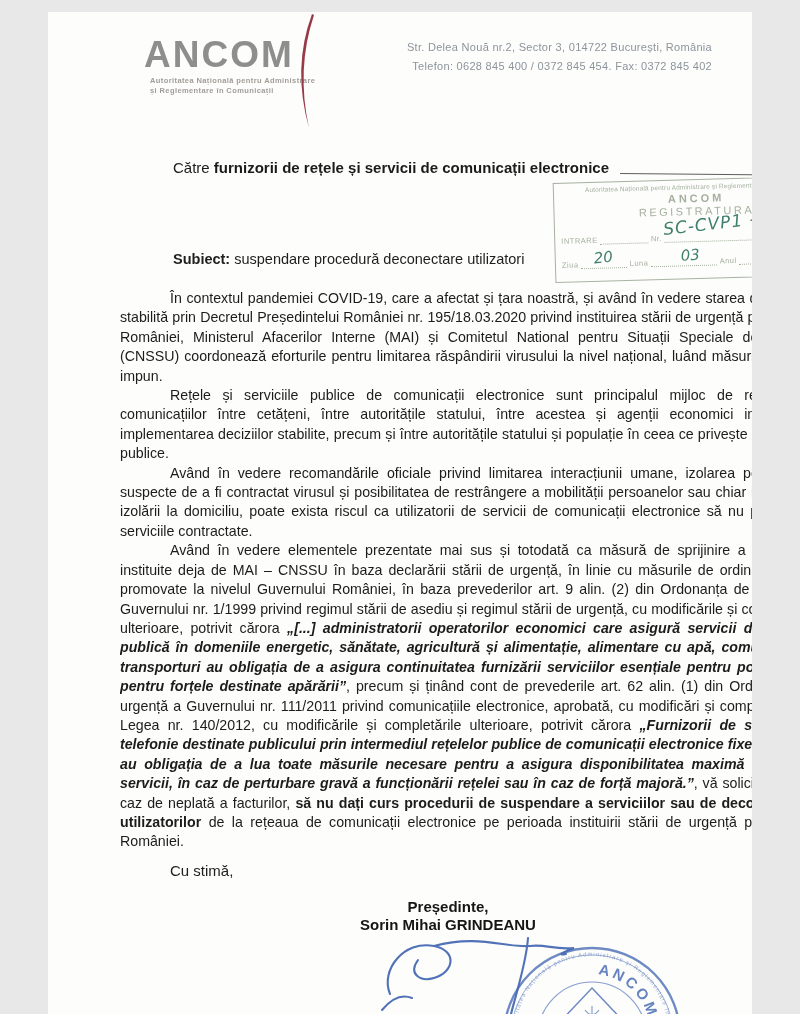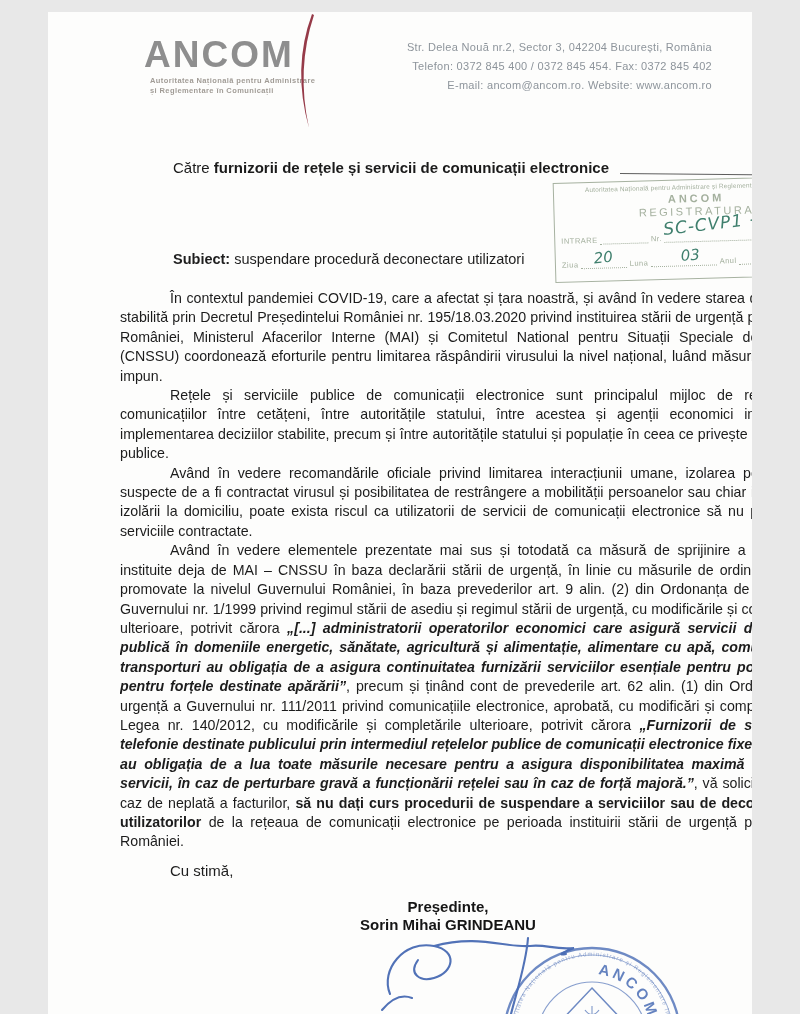--- a/index.html
+++ b/index.html
@@ -60,23 +60,22 @@
     <div class="logo-word">ANCOM</div>
     <div class="logo-tagline">
       <span>Autoritatea Națională pentru Administrare</span><br>
       <span>și Reglementare în Comunicații</span>
     </div>
   </div>
   <svg class="logo-arc" viewBox="0 0 34 120" aria-hidden="true">
     <path d="M 26 2 Q 6 56 23 116 Q 10 57 28 3 Z" fill="#8b2534" opacity="0.9"></path>
   </svg>
   <div class="contact">
-    <div>Str. Delea Nouă nr.2, Sector 3, 042204 București, România</div>
-    <div>Telefon: 0372 845 400 / 0372 845 454. Fax: 0372 845 402</div>
-    <div>E-mail: ancom@ancom.ro. Website: www.ancom.ro</div>
+    <div>Str. Delea Nouă nr.2, Sector 3, 014722 București, România</div>
+    <div>Telefon: 0628 845 400 / 0372 845 454. Fax: 0372 845 402</div>
   </div>
 
   <div class="addressee">
     <span>Către </span><span class="b">furnizorii de rețele și servicii de comunicații electronice</span>
   </div>
   <div class="addr-underline"></div>
 
   <div class="stamp">
     <div class="auth">Autoritatea Națională pentru Administrare și Reglementare în Comunicații</div>
     <div class="org">ANCOM</div>

